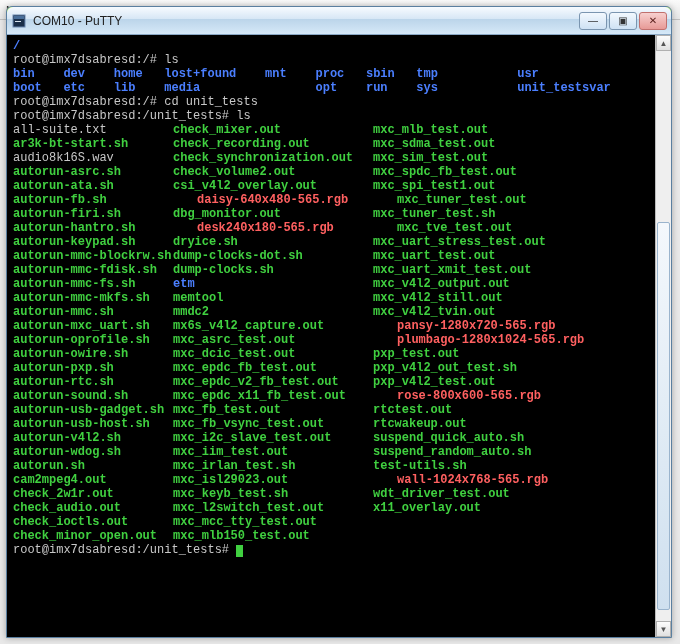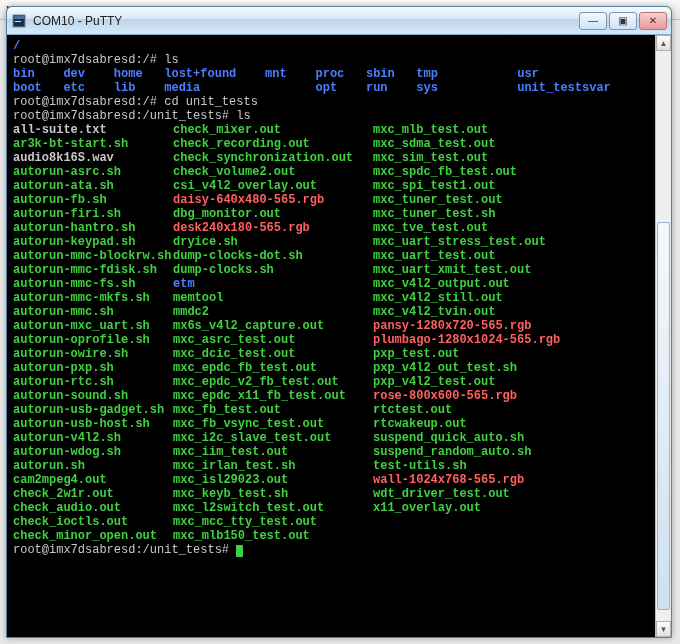--- a/index.html
+++ b/index.html
@@ -91,21 +91,21 @@
     line-height: 14px;
     color: #c8c8c8;
     white-space: pre;
     overflow: hidden;
   }
   .line { white-space: pre; }
   .root-user { color: #c8c8c8; margin-top: 11px; }
   .ls-dir { color: #4b7fff; font-weight: bold; }
   .ls-exec { color: #40d040; font-weight: bold; }
   .ls-file { color: #c8c8c8; }
-  .ls-archive { color: #ff6060; font-weight: bold; }
+  .ls-archive { color: #ff6060; font-weight: bold; margin-left: 24px; }
   .cursor {
     display:inline-block;
     width:7px;height:12px;
     background:#40d040;
     vertical-align:text-bottom;
   }
 
   .scrollbar {
     width: 16px;
     background: #e8e8e8;
@@ -130,21 +130,21 @@
     left:1px; right:1px;
     top: 30%;
     height: 68%;
     background: linear-gradient(#f4f8fc,#cfe0ef);
     border:1px solid #9ab4cd;
     border-radius:2px;
     cursor:pointer;
   }
 
   .col { display:inline-block; }
-  .c1 { width: 160px; font-weight: bold; }
+  .c1 { width: 160px; }
   .c2 { width: 200px; }
   .c3 { width: auto; }
 </style>
 </head>
 <body>
 
 <div class="bg-breadcrumb">
     <span class="bg-crumb">Network</span>
     <span class="bg-chevron">▶</span>
     <span class="bg-crumb">me-nts1 ctsl cubic cub</span>

